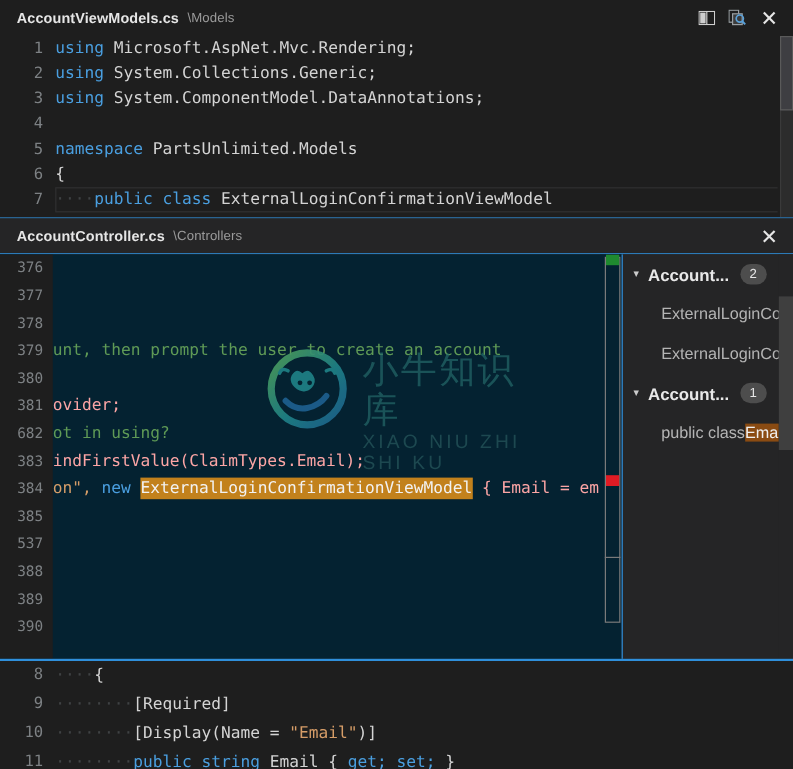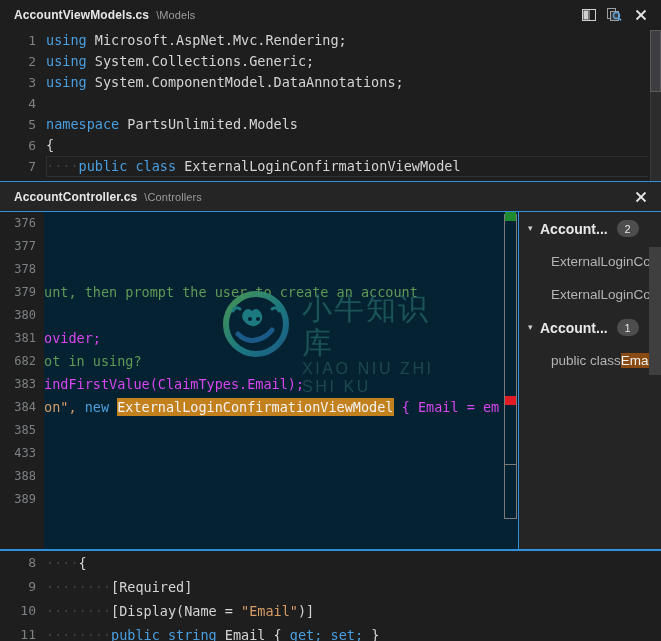--- a/index.html
+++ b/index.html
@@ -67,21 +67,21 @@
     background:#042231;overflow:hidden;
   }
   #peek-code .gut{position:absolute;left:0;top:0;bottom:0;width:44px;background:#1e1e1e;}
   #peek-code .lines{position:absolute;left:0;top:0;right:0;bottom:0;}
   .pcl{height:23px;line-height:23px;white-space:pre;font-size:13.5px;position:relative;}
   .pln{
     display:inline-block;width:36px;text-align:right;color:#7d8184;font-size:12px;
     margin-right:8px;vertical-align:top;
     font-family:"DejaVu Sans Mono","Liberation Mono",monospace;
   }
-  .ptxt{color:#d946ef;}
+  .ptxt{color:#fca5a5;}
   .hl{background:#c2811c;color:#f2f2f2;padding:1px 0;}
   
   #peek-sb{position:absolute;right:0;top:0;bottom:0;width:18px;background:#042231;}
   #peek-sb .ptrack{position:absolute;left:4px;width:13px;top:0;bottom:0;}
   #peek-sb .pthumb{position:absolute;left:4px;width:13px;border:1px solid #7a7a7a;box-sizing:border-box;background:transparent;}
   .mark{position:absolute;left:5px;width:11px;height:9px;}
 
   
   #peek-list{
     position:absolute;left:518px;top:0;right:0;bottom:0;
@@ -191,23 +191,24 @@
             <div class="pcl"><span class="pln">376</span></div>
             <div class="pcl"><span class="pln">377</span></div>
             <div class="pcl"><span class="pln">378</span></div>
             <div class="pcl"><span class="pln">379</span><span class="cmt">unt, then prompt the user to create an account</span></div>
             <div class="pcl"><span class="pln">380</span></div>
             <div class="pcl"><span class="pln">381</span><span class="ptxt">ovider;</span></div>
             <div class="pcl"><span class="pln">682</span><span class="cmt">ot in using?</span></div>
             <div class="pcl"><span class="pln">383</span><span class="ptxt">indFirstValue(ClaimTypes.Email);</span></div>
             <div class="pcl"><span class="pln">384</span><span class="str">on", </span><span class="kw">new </span><span class="hl">ExternalLoginConfirmationViewModel</span><span class="ptxt"> { Email = emai</span></div>
             <div class="pcl"><span class="pln">385</span></div>
-            <div class="pcl"><span class="pln">433</span></div>
+            <div class="pcl"><span class="pln">537</span></div>
             <div class="pcl"><span class="pln">388</span></div>
             <div class="pcl"><span class="pln">389</span></div>
+            <div class="pcl"><span class="pln">390</span></div>
           </div>
         <div id="peek-sb">
           <div class="ptrack"></div>
           <div class="pthumb" style="top:2px;height:305px;"></div>
           <div class="mark" style="top:0px;background:#1f8a2f;"></div>
           <div class="mark" style="top:184px;background:#e01b24;"></div>
           <div style="position:absolute;left:4px;width:13px;top:252px;height:1px;background:#7a7a7a;"></div>
         </div>
       </div>
 

